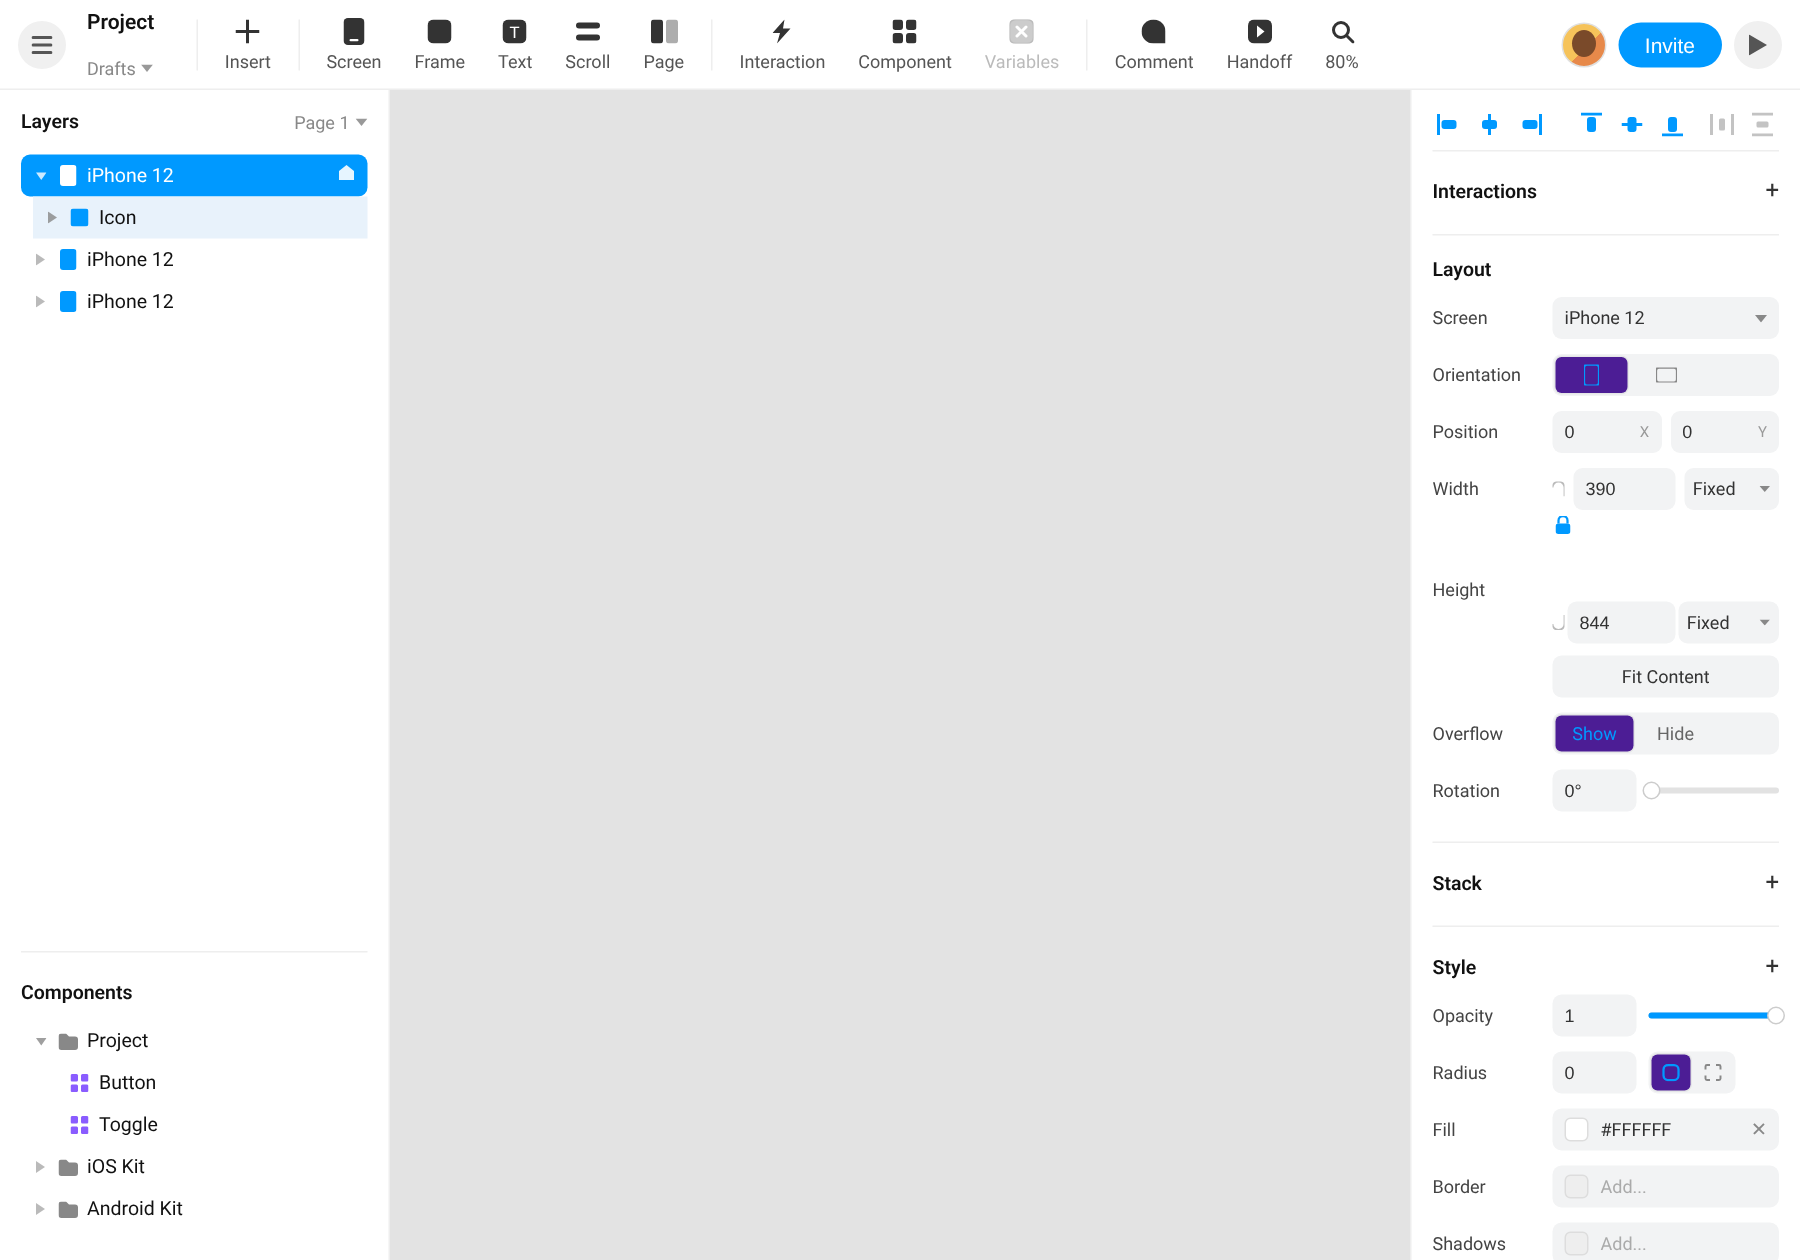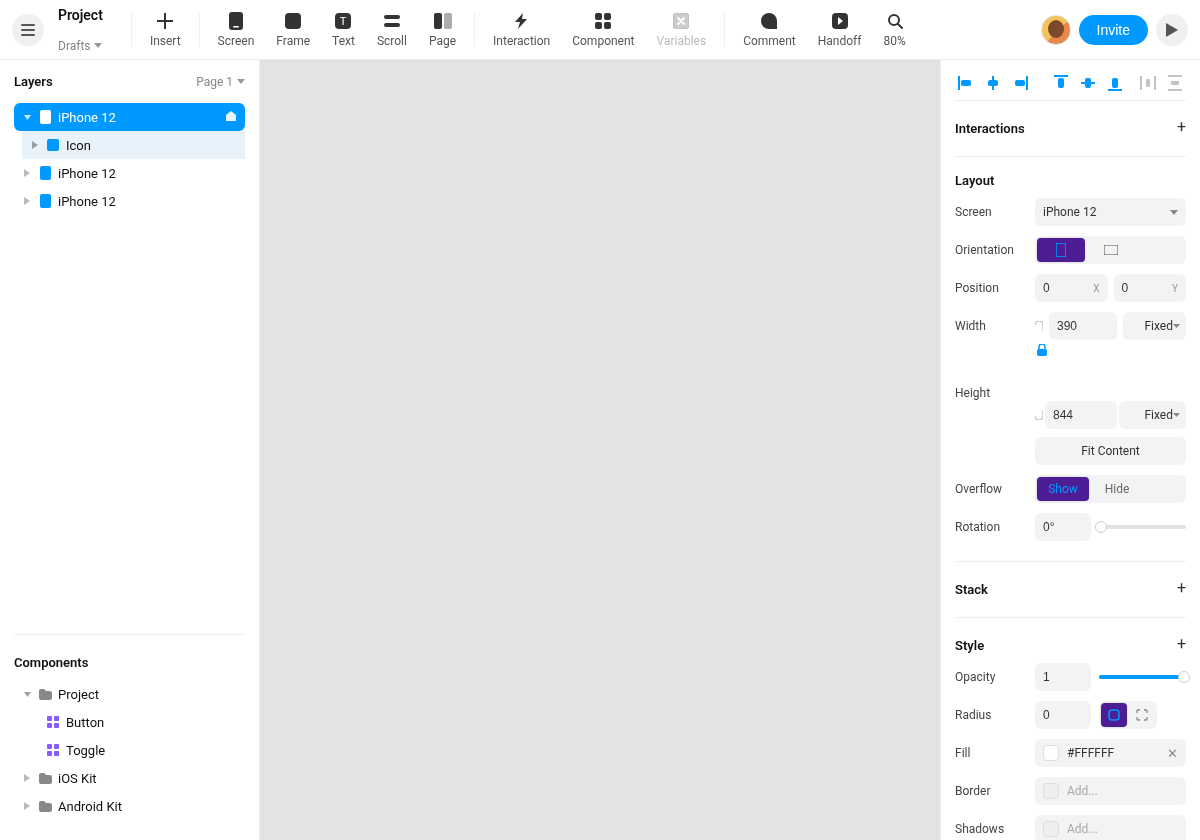--- a/index.html
+++ b/index.html
@@ -96,21 +96,21 @@
   .inp input { border:none; background:transparent; width:30px; font-size:12px; outline:none; color:#333;}
   .inp .suffix { font-size:10px; color:#999; }
   .seg { padding:2px; gap:2px; }
   .seg .opt {
     width:48px; height:24px; border-radius:4px; display:flex; align-items:center; justify-content:center;
     font-size:12px; cursor:pointer; color:#666;
   }
   .seg .opt.active { background:#4c1d95; color:#0099ff; box-shadow:0 0 0 1px rgba(0,0,0,.05);}
   .seg.txt .opt { width:52px; }
   .pill { flex:1; padding:0 8px; justify-content:center; cursor:pointer;text-align:center;}
-  .small-sel { width:58px; padding:0 6px; justify-content:flex-end; cursor:pointer;}
+  .small-sel { width:58px; padding:0 6px; justify-content:space-between; cursor:pointer;}
   .two-inp { display:flex; gap:6px; flex:1;}
   .lockmark { width:14px; text-align:center; color:#0099ff; font-size:11px; }
   .slider {
     flex:1; height:4px; background:#e2e2e2; border-radius:2px; position:relative; cursor:pointer;
     align-self:center;
   }
   .slider .fill { position:absolute; left:0; top:0; bottom:0; background:#0099ff; border-radius:2px; }
   .slider .knob {
     position:absolute; top:50%; width:12px; height:12px; border-radius:50%;
     background:#fff; border:1px solid #ccc; transform:translate(-50%,-50%);

